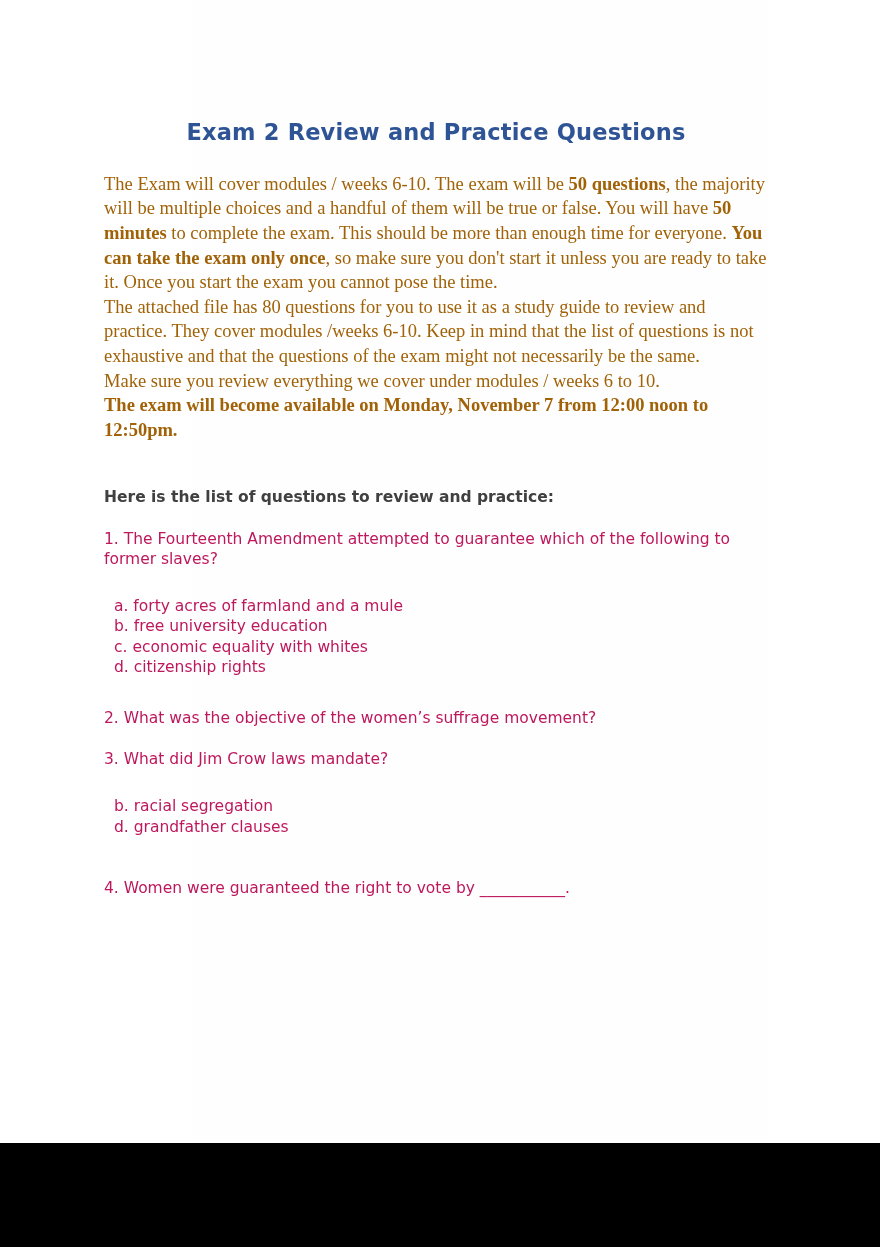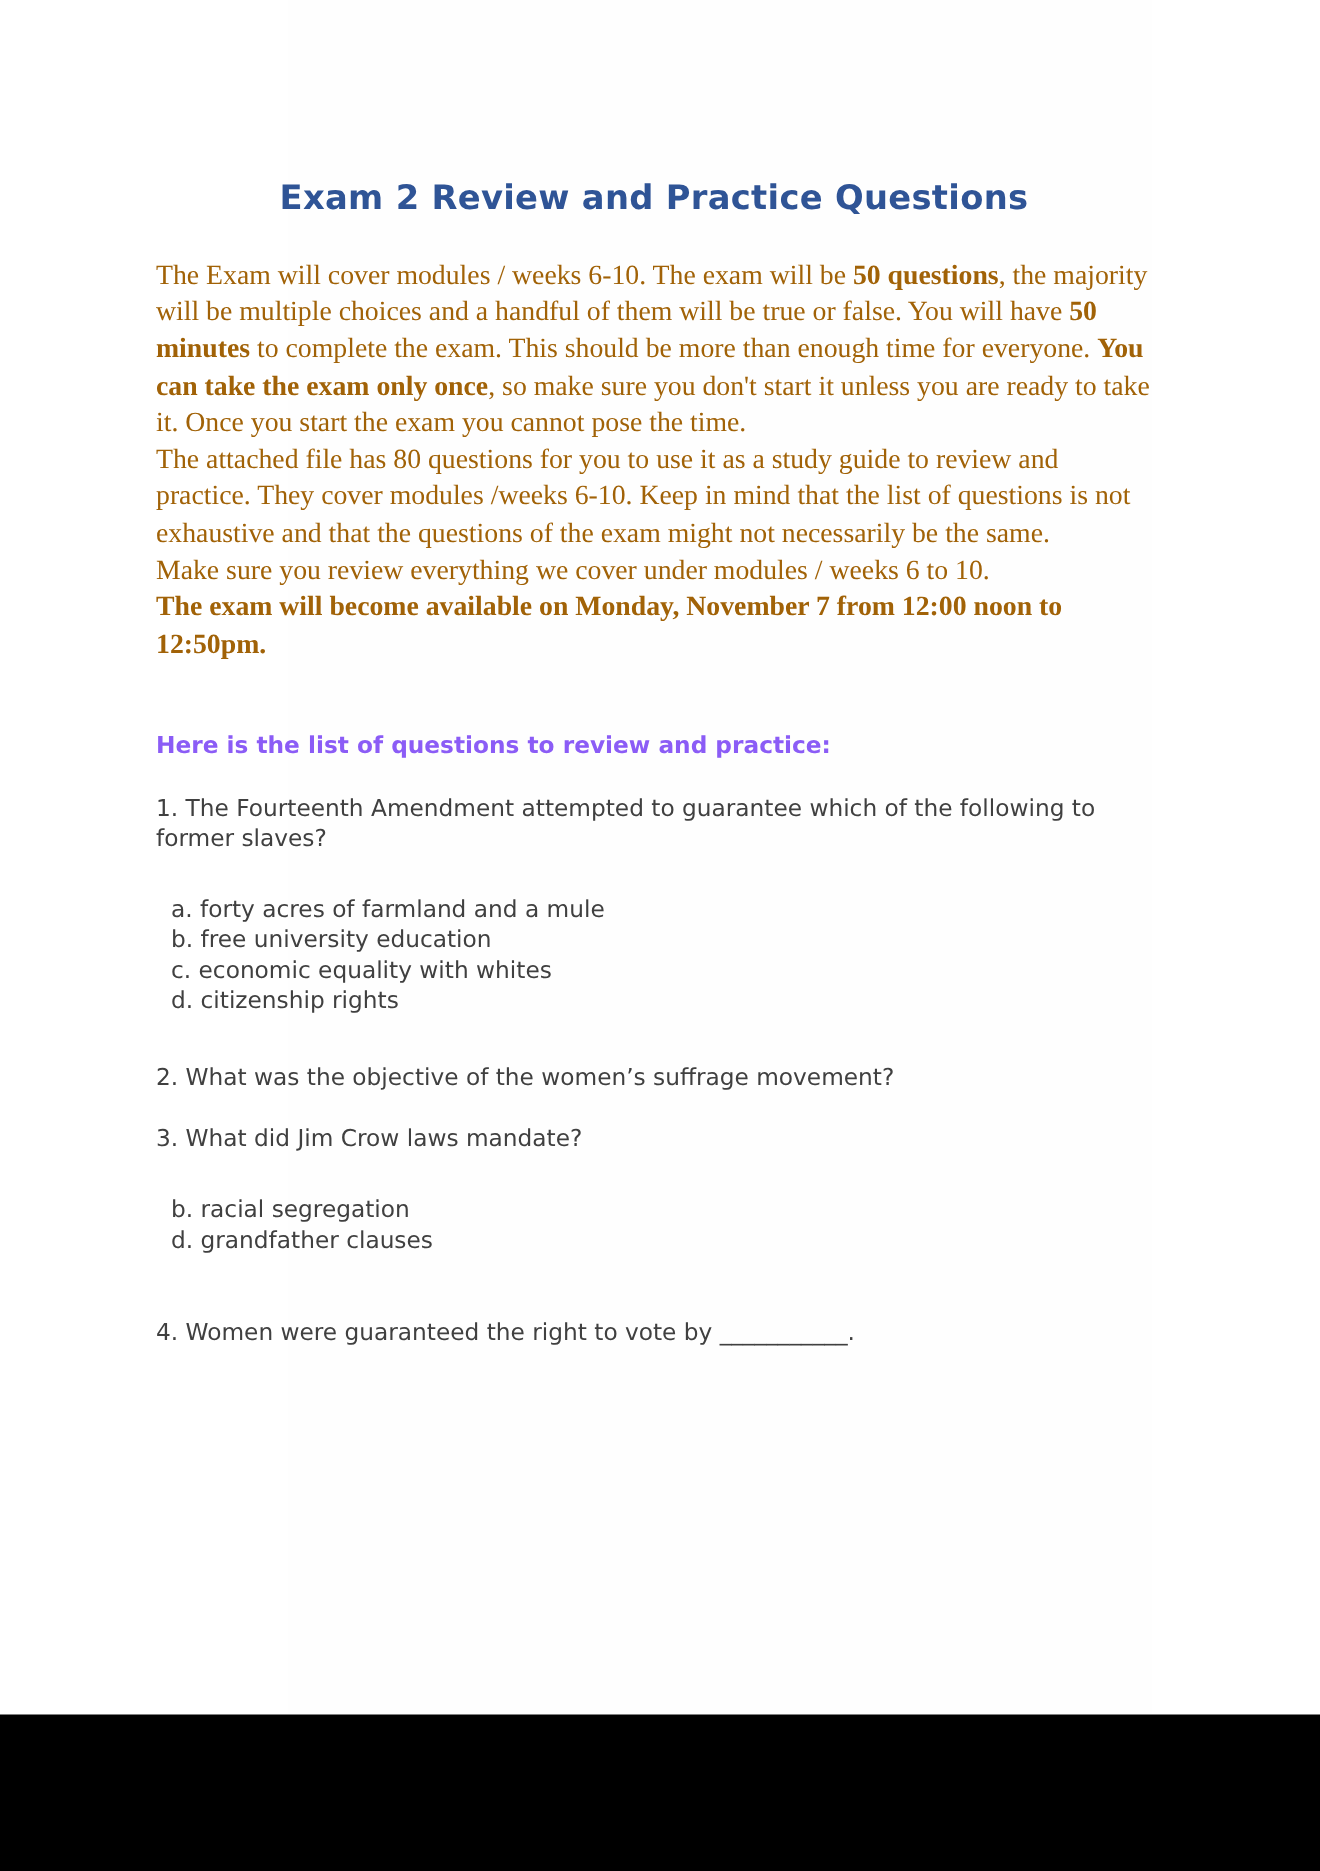--- a/index.html
+++ b/index.html
@@ -79,30 +79,30 @@
   }
   .intro b {
     font-weight: bold;
   }
 
   
   .qheading {
     font-family: "DejaVu Sans", sans-serif;
     font-weight: bold;
     font-size: 15.5px;
-    color: #8b5cf6;
+    color: #404040;
     margin: 0;
     padding-top: 46px;
     line-height: 1.25;
   }
 
   .questions {
     font-family: "DejaVu Sans", sans-serif;
     font-size: 15.5px;
-    color: #404040;
+    color: #be185d;
     line-height: 20.2px;
   }
   .q-block {
     margin: 0;
     padding-top: 21px;
   }
   .q-stem {
     margin: 0;
   }
   .q-options {

